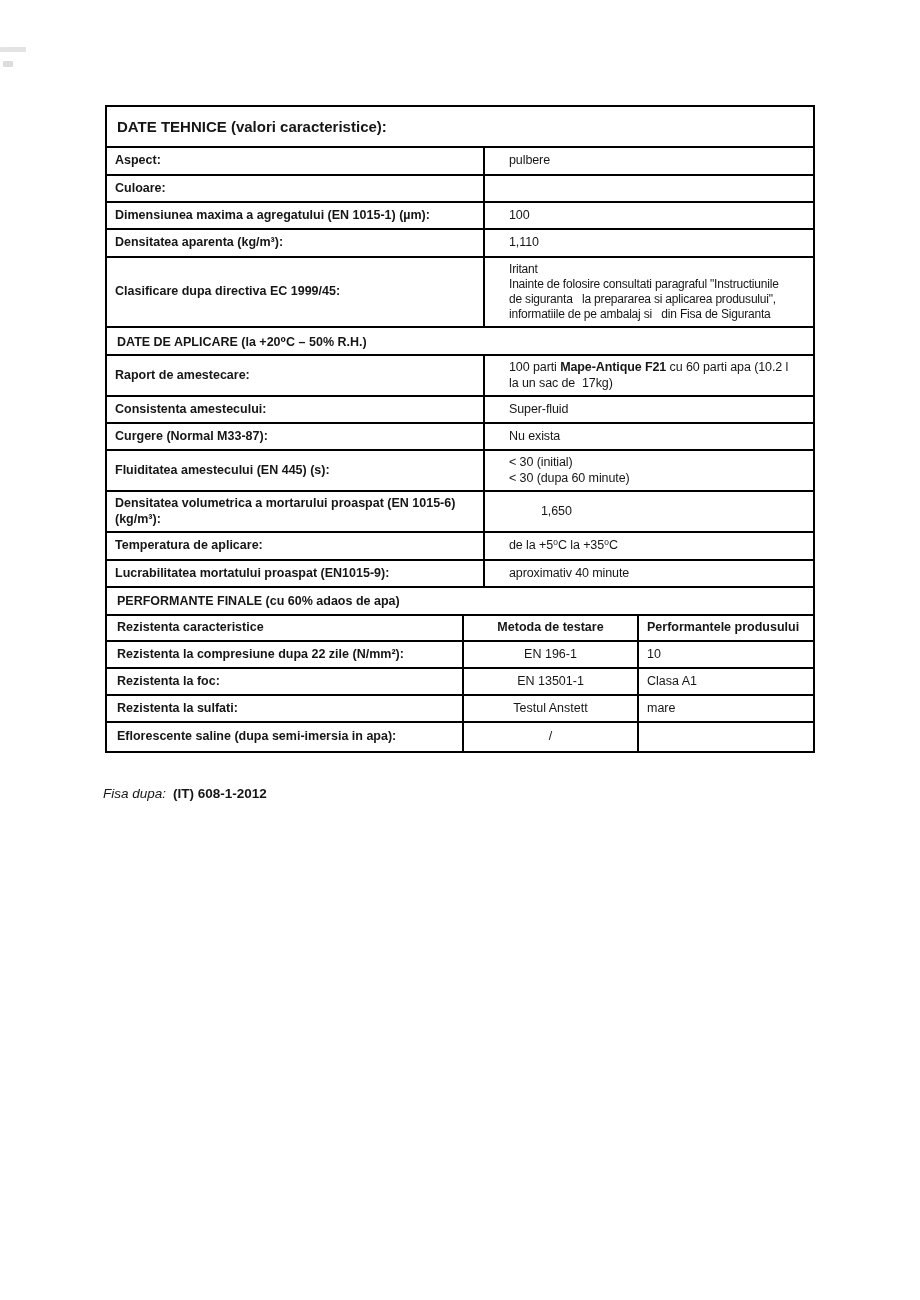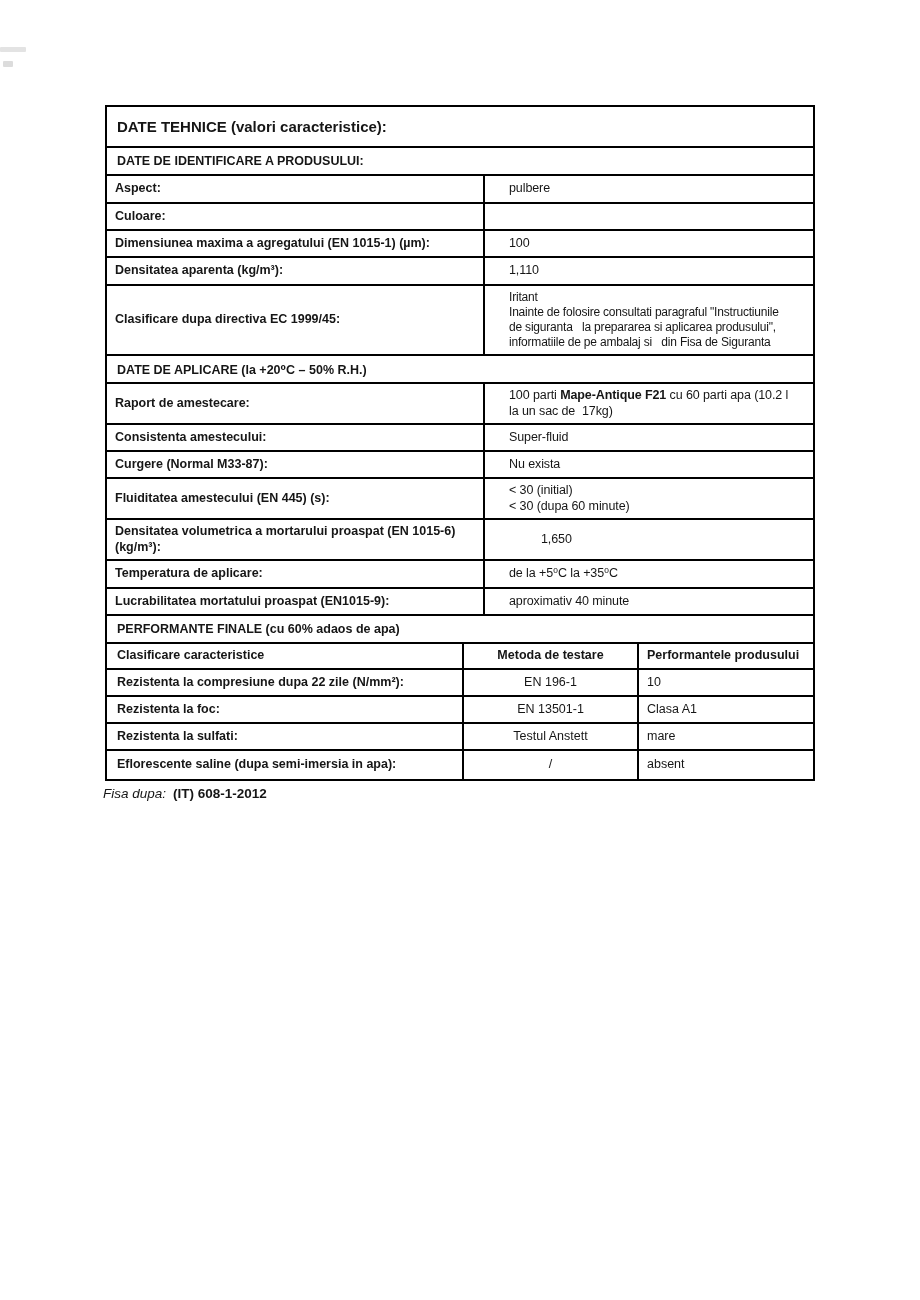--- a/index.html
+++ b/index.html
@@ -73,23 +73,20 @@
 
 <div class="artifact a1"></div>
 <div class="artifact a2"></div>
 
 <div class="datasheet">
 
   <div class="row title-row">
     <span class="vtext">DATE TEHNICE (valori caracteristice):</span>
   </div>
 
-  <div class="row section-row">
-    <span class="vtext">DATE DE IDENTIFICARE A PRODUSULUI:</span>
-  </div>
 
   <div class="row r-28">
     <div class="cell lab">
         <span class="vtext">Aspect:</span>
       </div>
     <div class="cell val">
         <span class="vtext">pulbere</span>
       </div>
   </div>
   <div class="row">
@@ -188,21 +185,21 @@
         <span class="vtext">aproximativ 40 minute</span>
       </div>
   </div>
 
   <div class="row section-row">
     <span class="vtext">PERFORMANTE FINALE (cu 60% adaos de apa)</span>
   </div>
 
   <div class="row colhdr-row">
     <div class="cell plab">
-        <span class="vtext">Clasificare caracteristice</span>
+        <span class="vtext">Rezistenta caracteristice</span>
       </div>
     <div class="cell pmet">
         <span class="vtext">Metoda de testare</span>
       </div>
     <div class="cell pres">
         <span class="vtext">Performantele produsului</span>
       </div>
   </div>
 
   <div class="row">
@@ -237,23 +234,20 @@
     <div class="cell pres">
         <span class="vtext">mare</span>
       </div>
   </div>
   <div class="row r-28">
     <div class="cell plab">
         <span class="vtext">Eflorescente saline (dupa semi-imersia in apa):</span>
       </div>
     <div class="cell pmet">
         <span class="vtext">/</span>
-      </div>
-    <div class="cell pres">
-        <span class="vtext">absent</span>
       </div>
   </div>
 
 </div>
 
 <div class="footer-note">
   <span class="prefix">Fisa dupa:</span><span class="reference">(IT) 608-1-2012</span>
 </div>
 
 </body></html>

